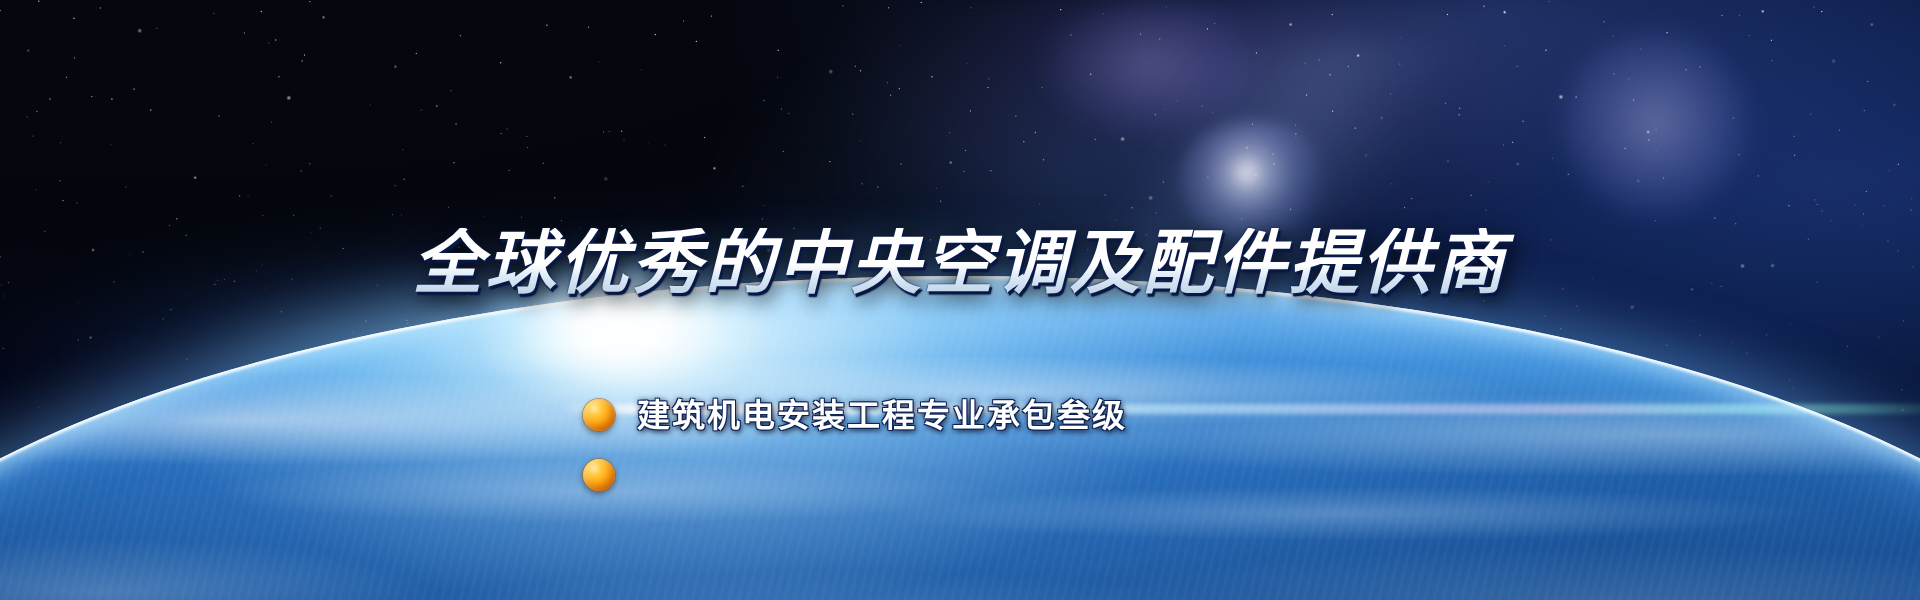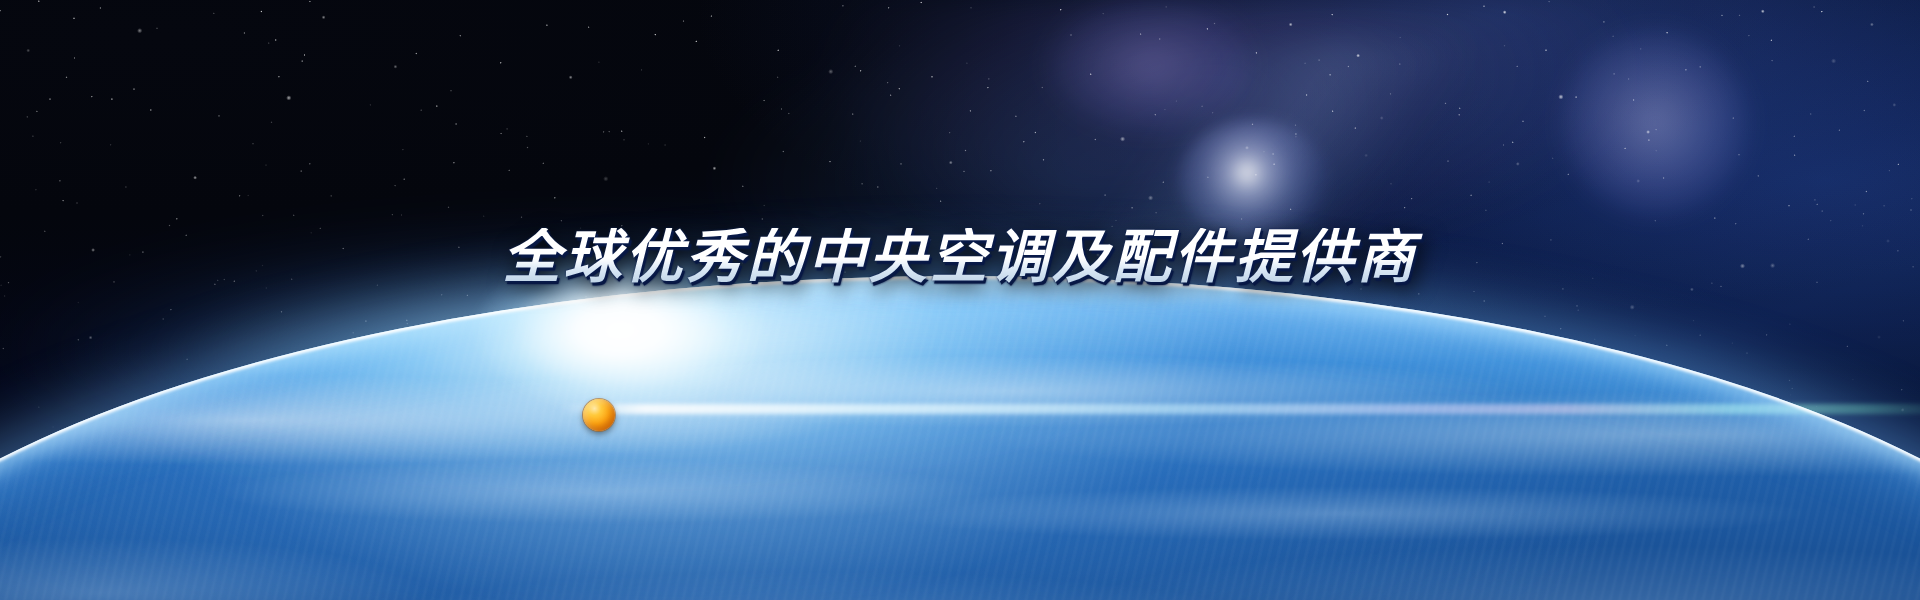--- a/index.html
+++ b/index.html
@@ -197,21 +197,21 @@
     height: 100%;
     z-index: 40;
   }
 
   .headline {
     position: absolute;
     left: 0;
     top: 228px;
     width: 100%;
     text-align: center;
-    font-size: 58px;
+    font-size: 70px;
     line-height: 1;
     font-weight: 700;
     font-style: italic;
     letter-spacing: 3px;
     color: #ffffff;
     background: linear-gradient(180deg, #ffffff 0%, #ffffff 52%, #dce9f6 70%, #b9cfe4 100%);
     -webkit-background-clip: text;
     background-clip: text;
     -webkit-text-fill-color: transparent;
     filter:
@@ -299,20 +299,24 @@
   <div class="sun-wide"></div>
   <div class="horizon-streak"></div>
   <div class="sun-core"></div>
 
   <div class="content">
 
     <div class="headline">全球优秀的中央空调及配件提供商</div>
 
     <div class="bullets">
 
+      <div class="bullet-row">
+        <span class="bullet-dot"></span>
+        <span class="bullet-text">建筑机电安装工程专业承包叁级</span>
+      </div>
 
       <div class="bullet-row">
         <span class="bullet-dot"></span>
       </div>
 
     </div>
   </div>
 </div>
 
 </body></html>

